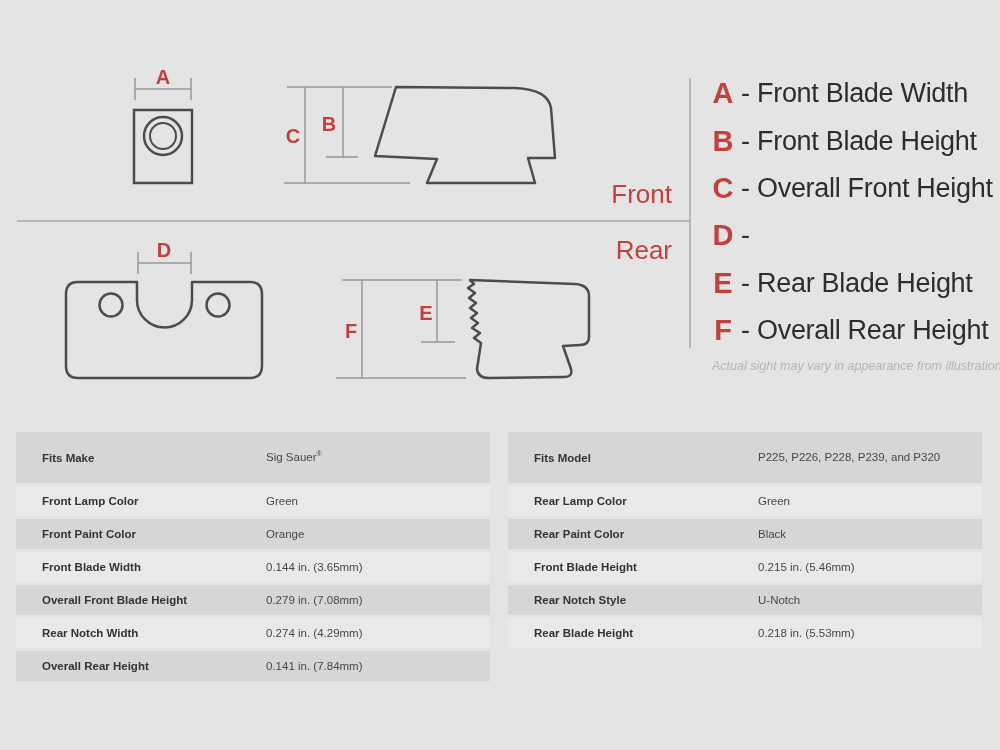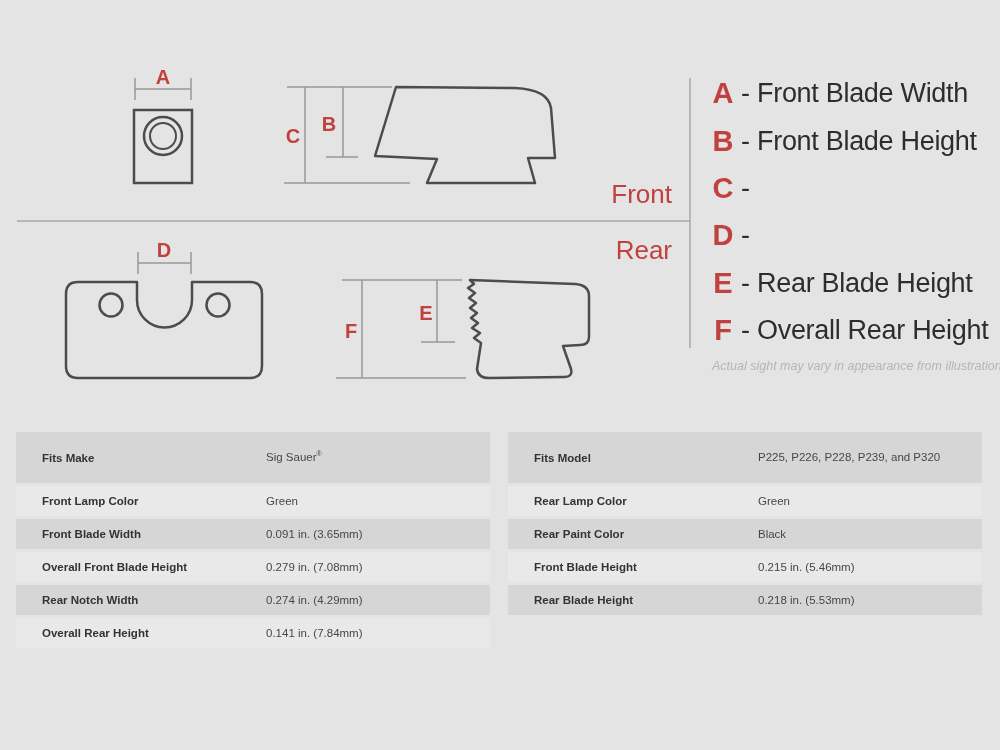--- a/index.html
+++ b/index.html
@@ -93,20 +93,21 @@
       <span class="legend-label">Front Blade Width</span>
     </div>
     <div class="legend-row">
       <span class="legend-letter" style="color:#c1413e">B</span>
       <span class="legend-sep">-</span>
       <span class="legend-label">Front Blade Height</span>
     </div>
     <div class="legend-row">
       <span class="legend-letter" style="color:#c1413e">C</span>
       <span class="legend-sep">-</span>
+      <span class="legend-label">Overall Front Height</span>
     </div>
     <div class="legend-row">
       <span class="legend-letter" style="color:#c1413e">D</span>
       <span class="legend-sep">-</span>
     </div>
     <div class="legend-row">
       <span class="legend-letter" style="color:#c1413e">E</span>
       <span class="legend-sep">-</span>
       <span class="legend-label">Rear Blade Height</span>
     </div>
@@ -121,22 +122,26 @@
   <div class="spec-table left">
     <div class="spec-row tall">
       <span class="spec-label">Fits Make</span>
       <span class="spec-value"><span>Sig Sauer</span><sup>®</sup></span>
     </div>
     <div class="spec-row">
       <span class="spec-label">Front Lamp Color</span>
       <span class="spec-value">Green</span>
     </div>
     <div class="spec-row">
+      <span class="spec-label">Front Paint Color</span>
+      <span class="spec-value">Orange</span>
+    </div>
+    <div class="spec-row">
       <span class="spec-label">Front Blade Width</span>
-      <span class="spec-value">0.091 in. (3.65mm)</span>
+      <span class="spec-value">0.144 in. (3.65mm)</span>
     </div>
     <div class="spec-row">
       <span class="spec-label">Overall Front Blade Height</span>
       <span class="spec-value">0.279 in. (7.08mm)</span>
     </div>
     <div class="spec-row">
       <span class="spec-label">Rear Notch Width</span>
       <span class="spec-value">0.274 in. (4.29mm)</span>
     </div>
     <div class="spec-row">
@@ -158,18 +163,22 @@
     </div>
     <div class="spec-row">
       <span class="spec-label">Rear Paint Color</span>
       <span class="spec-value">Black</span>
     </div>
     <div class="spec-row">
       <span class="spec-label">Front Blade Height</span>
       <span class="spec-value">0.215 in. (5.46mm)</span>
     </div>
     <div class="spec-row">
+      <span class="spec-label">Rear Notch Style</span>
+      <span class="spec-value">U-Notch</span>
+    </div>
+    <div class="spec-row">
       <span class="spec-label">Rear Blade Height</span>
       <span class="spec-value">0.218 in. (5.53mm)</span>
     </div>
   </div>
 
 </div>
 
 </body></html>

